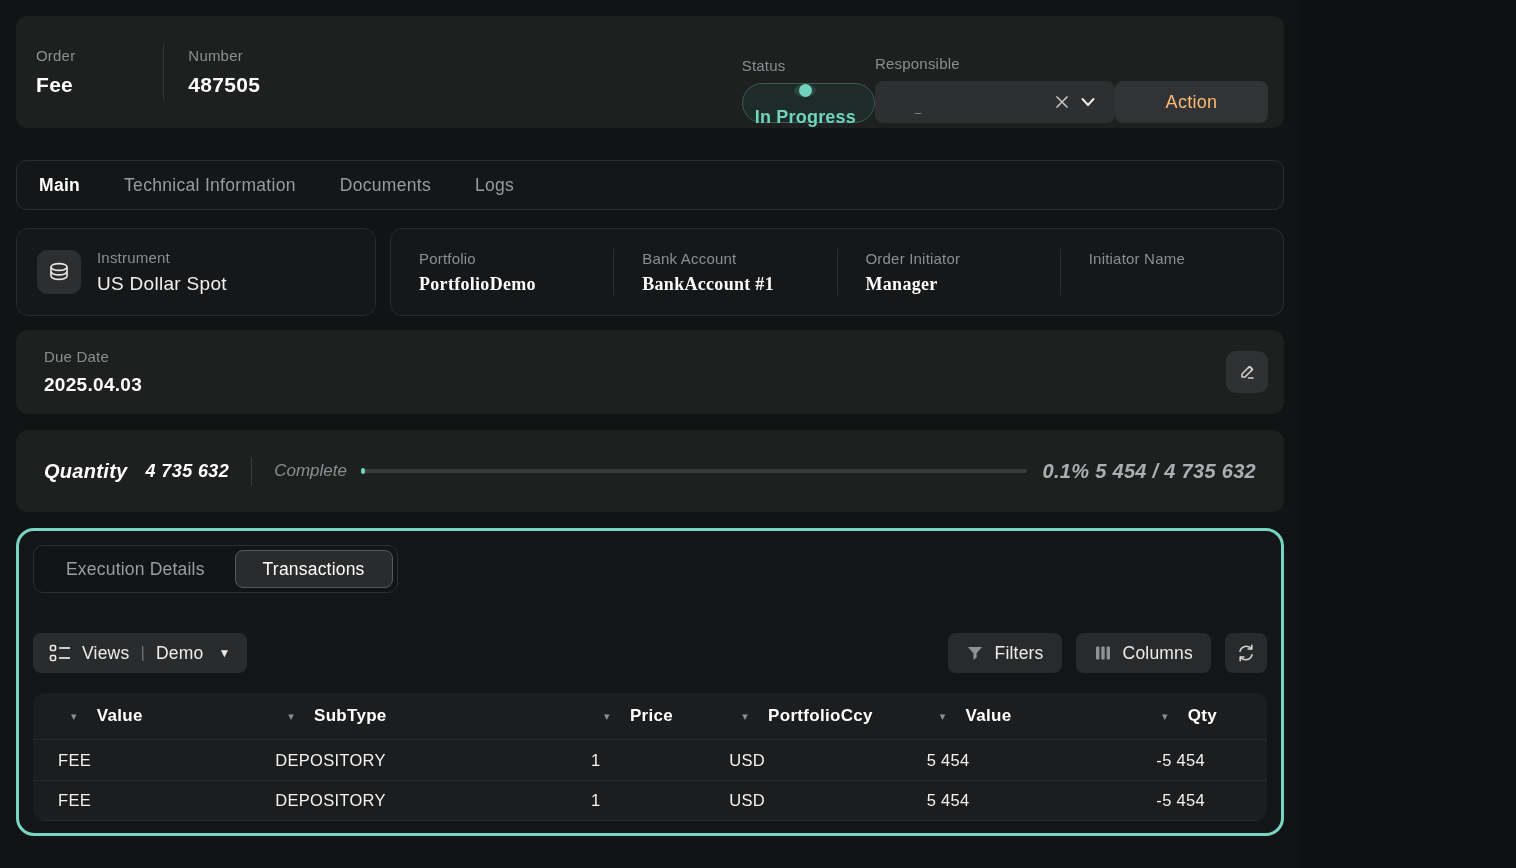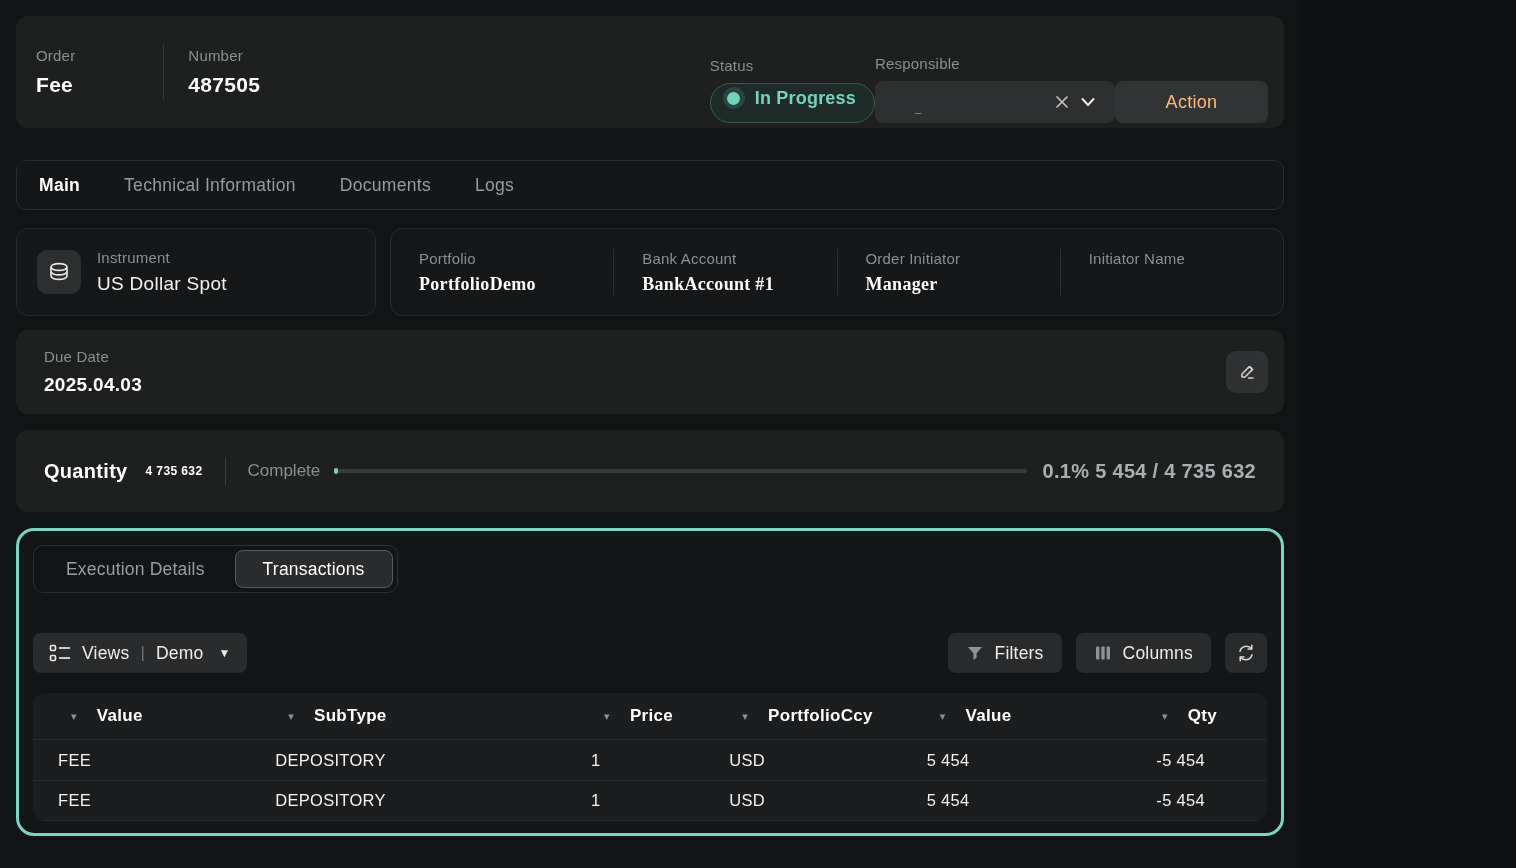--- a/index.html
+++ b/index.html
@@ -12,21 +12,21 @@
   .value-bold { font-size:19px; font-weight:700; color:#fdfdfd; letter-spacing:.3px; }
 
   
   .header-card { height:112px; display:flex; align-items:center; justify-content:space-between; padding:0 16px 0 20px; }
   .hgroup { display:flex; align-items:center; }
   .stack { display:flex; flex-direction:column; gap:9px; }
   .hdr-vdiv { width:1px; height:56px; background:#353637; margin:0 24px 0 88px; }
   .order-value { font-size:21px; }
 
   .header-right { display:flex; align-items:flex-end; gap:0; padding-bottom:0;margin-top:34px; }
-  .status-pill { display:inline-flex; align-items:center; gap:10px; height:40px; padding:0 18px 10px 12px; border-radius:999px; background:#1d2c29; border:1px solid #3d5b53; }
+  .status-pill { display:inline-flex; align-items:center; gap:10px; height:40px; padding:0 18px 10px 12px; border-radius:999px; background:#1d2c29; border:1px solid #3d5b53;flex-direction:column; }
   .status-dot-outer { width:22px; height:22px; border-radius:50%; background:#2c443f; display:flex; align-items:center; justify-content:center; }
   .status-dot { width:13px; height:13px; border-radius:50%; background:#72d3bd; }
   .status-text { color:#72d3bd; font-weight:700; font-size:18px; letter-spacing:.2px; }
 
   .select { width:240px; height:42px; background:#2e2f30; border-radius:8px; display:flex; align-items:center; padding:0 14px 0 40px; cursor:pointer; }
   .select-value { flex:1; font-size:11px; color:#9a9a9a; align-self:flex-end; padding-bottom:9px; }
   .icon-btn-inline { display:flex; align-items:center; justify-content:center; width:26px; height:26px; }
   .action-btn { height:42px; width:153px; background:#323334; border:none; border-radius:8px; color:#fdba74; font-size:18px; font-family:inherit; letter-spacing:.3px; cursor:pointer; }
 
   
@@ -42,23 +42,23 @@
   .fields-card { flex:1; background:#161718; border:1px solid #2a2b2c; display:flex; align-items:center; }
   .field-cell { flex:1; padding-left:28px; display:flex; flex-direction:column; gap:7px; }
   .cell-vdiv { width:1px; height:46px; background:#2e2f30; }
   .field-value { font-size:18px; font-weight:700; color:#fdfdfd; letter-spacing:.3px; min-height:21px;font-family:Liberation Serif, serif; }
 
   
   .duedate-card { margin-top:14px; height:84px; display:flex; align-items:center; justify-content:space-between; padding:0 16px 0 28px; }
   .edit-btn { width:42px; height:42px; border-radius:10px; background:#303132; border:none; display:flex; align-items:center; justify-content:center; cursor:pointer; }
 
   
-  .quantity-card { margin-top:16px; height:82px; display:flex; align-items:center; padding:0 28px; }
+  .quantity-card { margin-top:16px; height:82px; display:flex; align-items:center; padding:0 28px;font-style:italic; }
   .qty-title { font-size:20px; font-weight:700; color:#ffffff; letter-spacing:.3px; }
-  .qty-number { font-size:12px; font-weight:700; color:#ffffff; margin-left:18px; letter-spacing:.4px; }
+  .qty-number { font-size:18px; font-weight:700; color:#ffffff; margin-left:18px; letter-spacing:.4px; }
   .qty-vdiv { width:1px; height:28px; background:#3c3d3e; margin:0 22px; }
   .qty-complete { font-size:17px; color:#8b8f92; }
   .progress-track { flex:1; height:4px; background:#393c3d; border-radius:2px; margin:0 2px 0 14px; position:relative; }
   .progress-fill { position:absolute; left:0; top:-1px; height:6px; width:4px; background:#72d3bd; border-radius:2px; }
   .qty-progress-text { font-size:20px; font-weight:700; color:#abafb2; margin-left:14px; white-space:nowrap; letter-spacing:.3px; }
 
   
   .highlight-section { margin-top:16px; border:3px solid #77d6c2; border-radius:18px; background:#141516; padding:14px 14px 12px 14px; flex:none; }
   .segmented { display:inline-flex; background:#131415; border:1px solid #2d2e2f; border-radius:10px; padding:4px; gap:2px; }
   .segment { height:38px; display:flex; align-items:center; padding:0 27px; font-size:17.5px; color:#9a9ea0; border:1px solid transparent; border-radius:8px; cursor:pointer; letter-spacing:.2px; }

